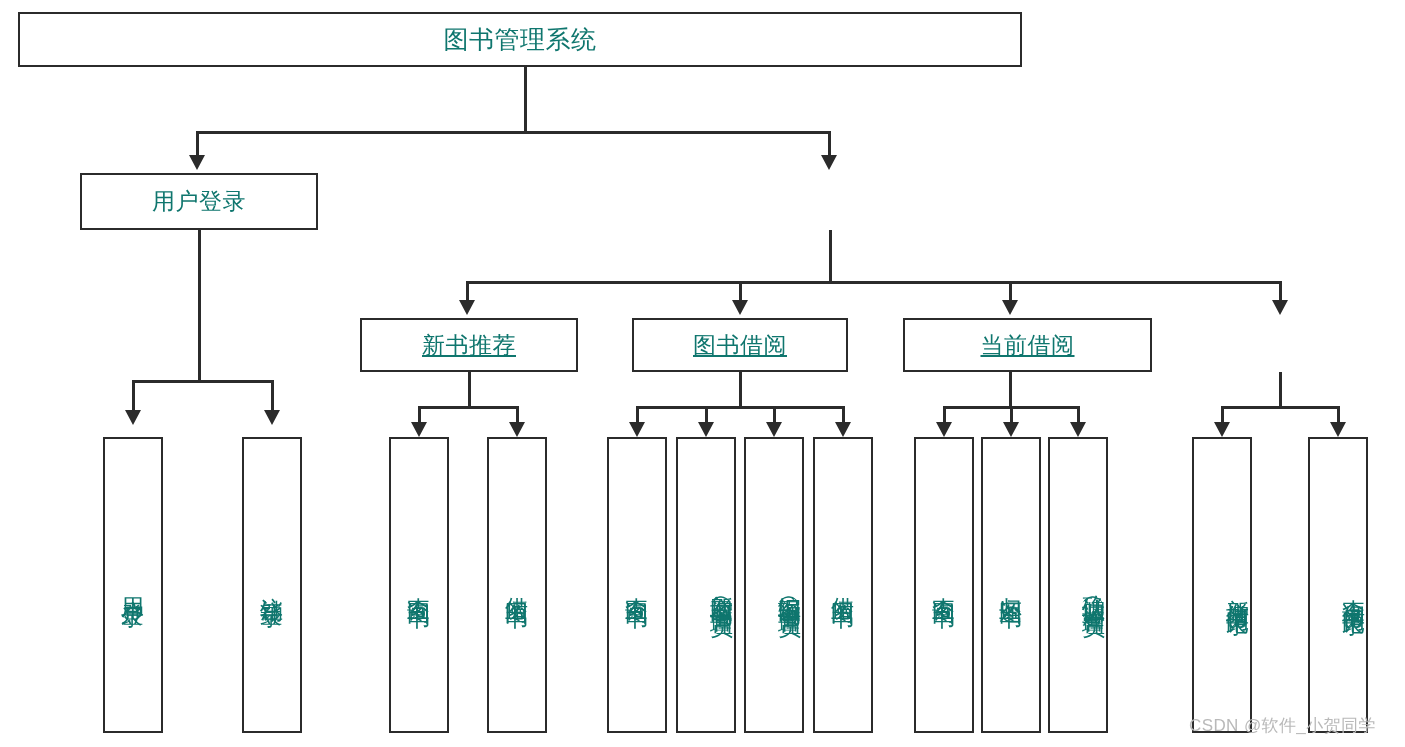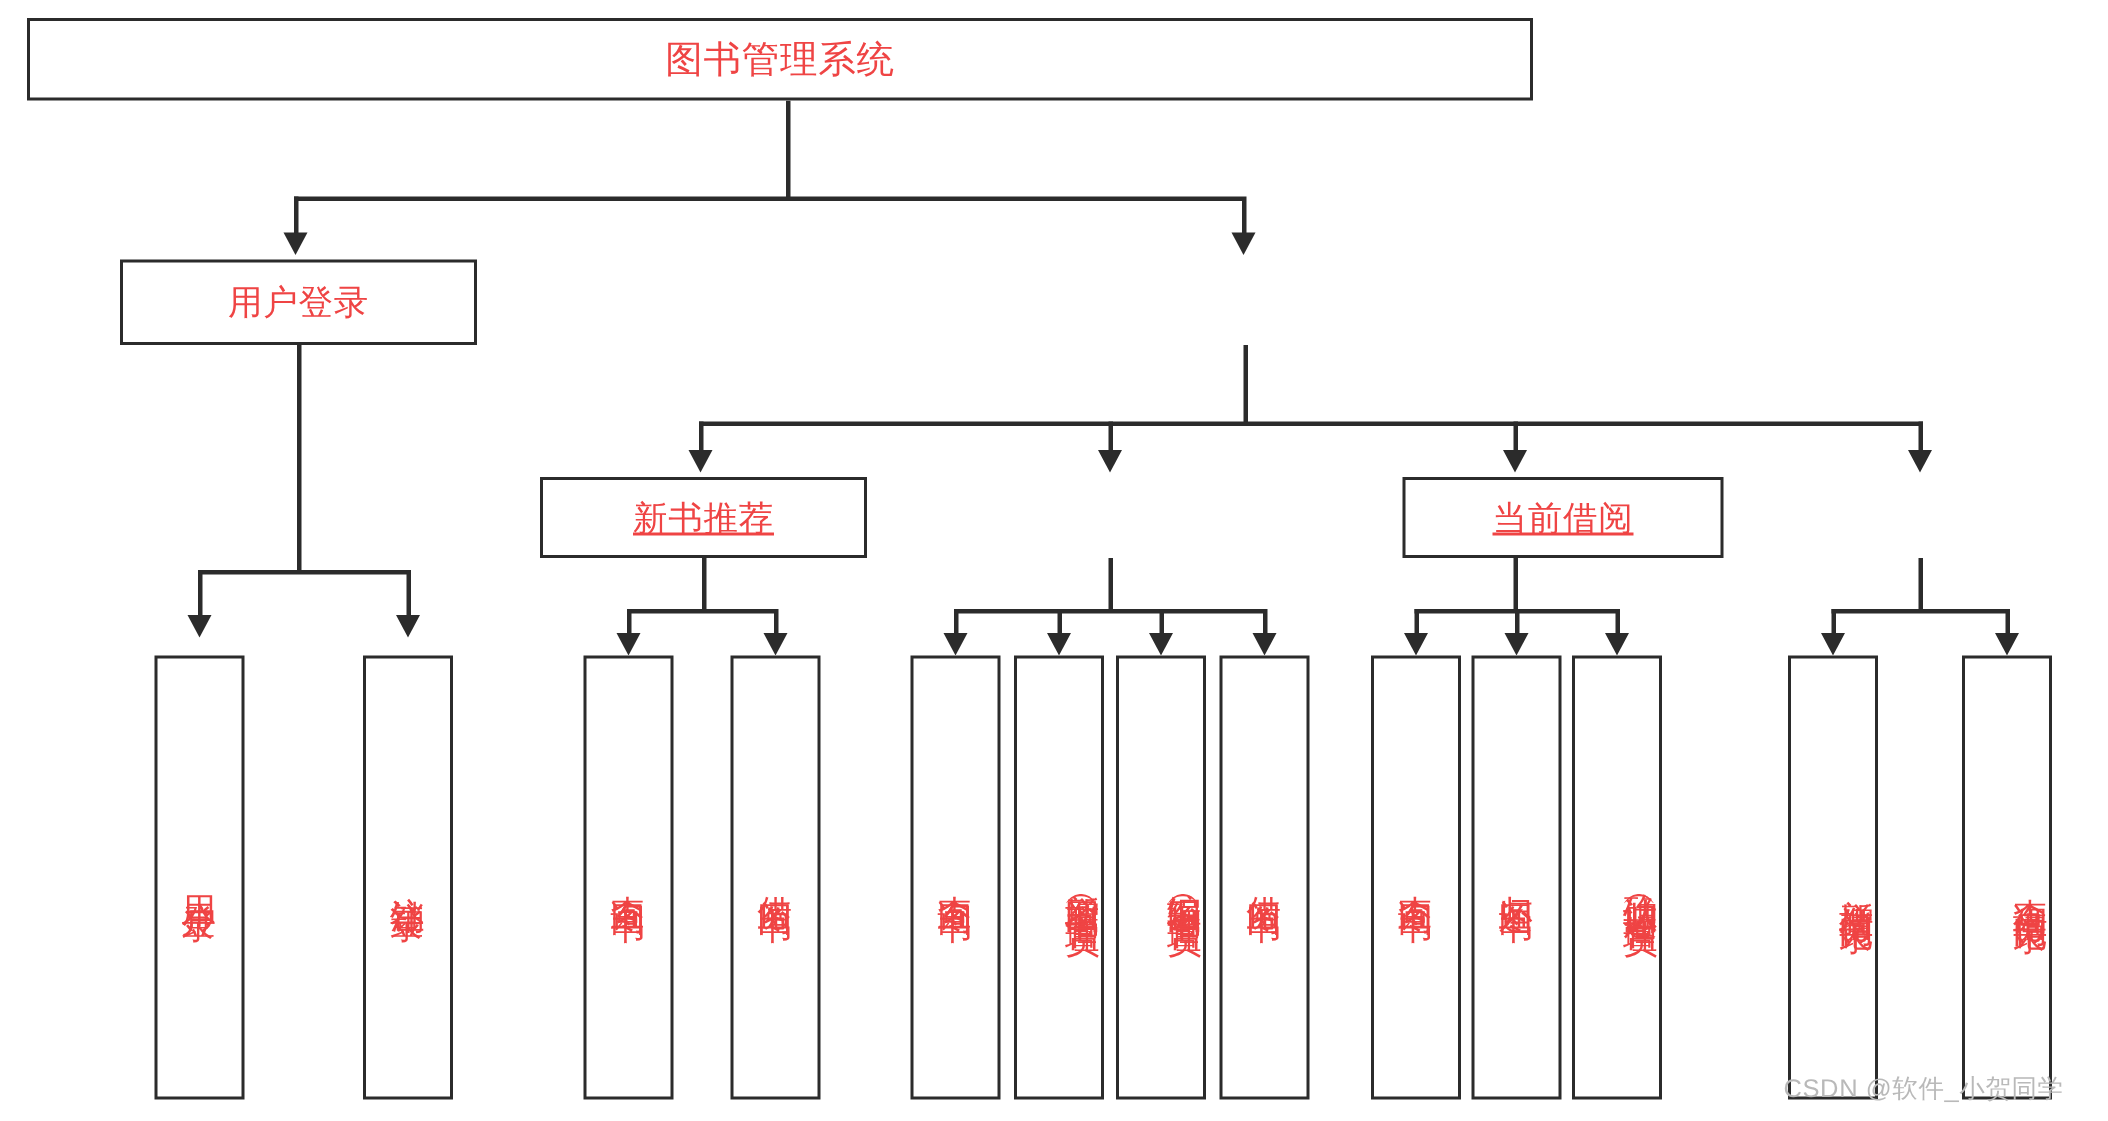--- a/index.html
+++ b/index.html
@@ -17,21 +17,21 @@
   }
   
   .node{
     position:absolute;
     box-sizing:border-box;
     border:2.2px solid #2b2b2b;
     background:#ffffff;
     display:flex;
     align-items:center;
     justify-content:center;
-    color:#ef4444;
+    color:#0f766e;
     letter-spacing:0.5px;
     z-index:3;
   }
   .node.root{
     font-size:25px;
   }
   .node.level1{
     font-size:23px;
   }
   .node.level2{
@@ -114,21 +114,22 @@
   <div class="ln v" style="left:466px;top:281px;height:21px;"></div>
   <div class="arrow" style="left:459px;top:300px;"></div>
   <div class="ln v" style="left:739px;top:281px;height:21px;"></div>
   <div class="arrow" style="left:732px;top:300px;"></div>
   <div class="ln v" style="left:1009px;top:281px;height:21px;"></div>
   <div class="arrow" style="left:1002px;top:300px;"></div>
   <div class="ln v" style="left:1279px;top:281px;height:21px;"></div>
   <div class="arrow" style="left:1272px;top:300px;"></div>
 
   <div class="node level2" style="left:360px;top:318px;width:218px;height:54px;">新书推荐</div>
-  <div class="node level2" style="left:935px;top:318px;width:214px;height:54px;">当前借阅</div>
+  <div class="node level2" style="left:632px;top:318px;width:216px;height:54px;">图书借阅</div>
+  <div class="node level2" style="left:903px;top:318px;width:249px;height:54px;">当前借阅</div>
 
   <div class="ln v" style="left:468px;top:372px;height:36px;"></div>
   <div class="ln h" style="left:418px;top:406px;width:100px;"></div>
   <div class="ln v" style="left:418px;top:406px;height:21px;"></div>
   <div class="arrow" style="left:411px;top:422px;"></div>
   <div class="ln v" style="left:516px;top:406px;height:21px;"></div>
   <div class="arrow" style="left:509px;top:422px;"></div>
 
   <div class="ln v" style="left:739px;top:372px;height:36px;"></div>
   <div class="ln h" style="left:636px;top:406px;width:208px;"></div>

